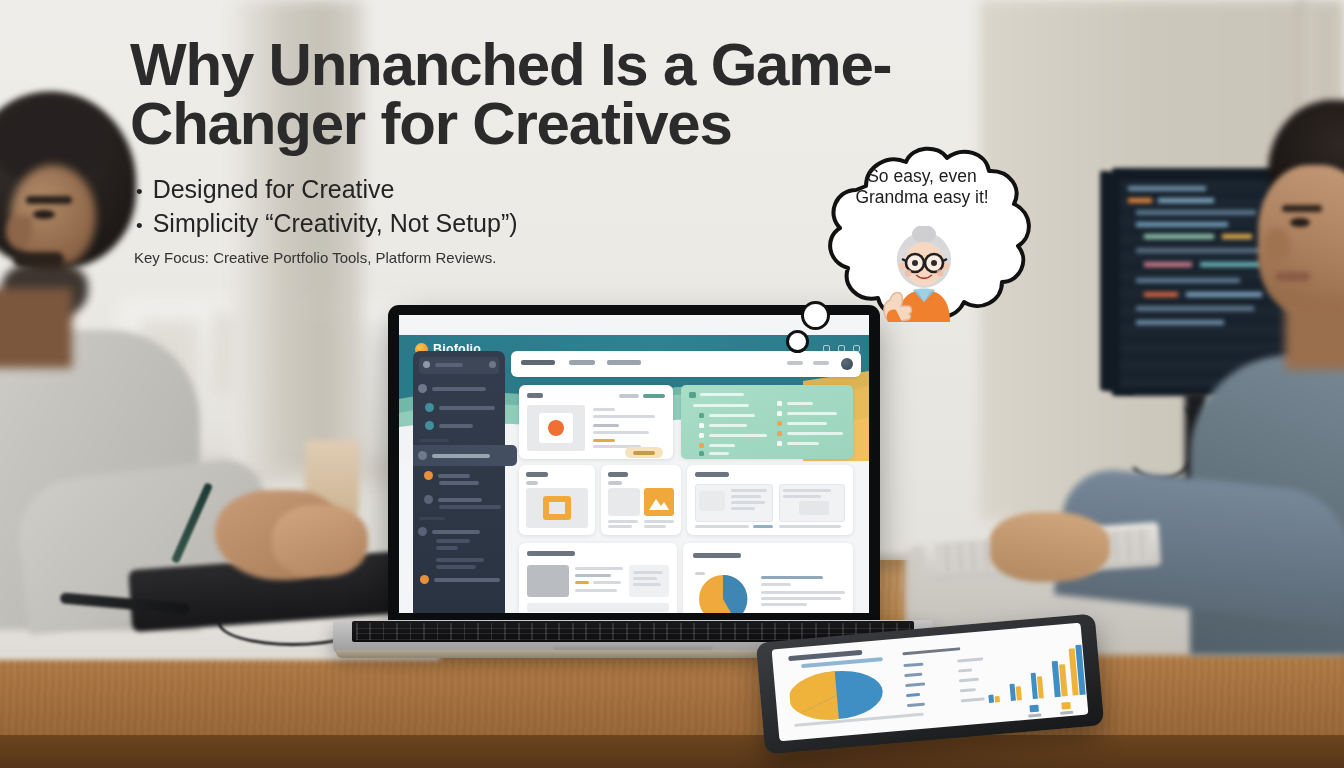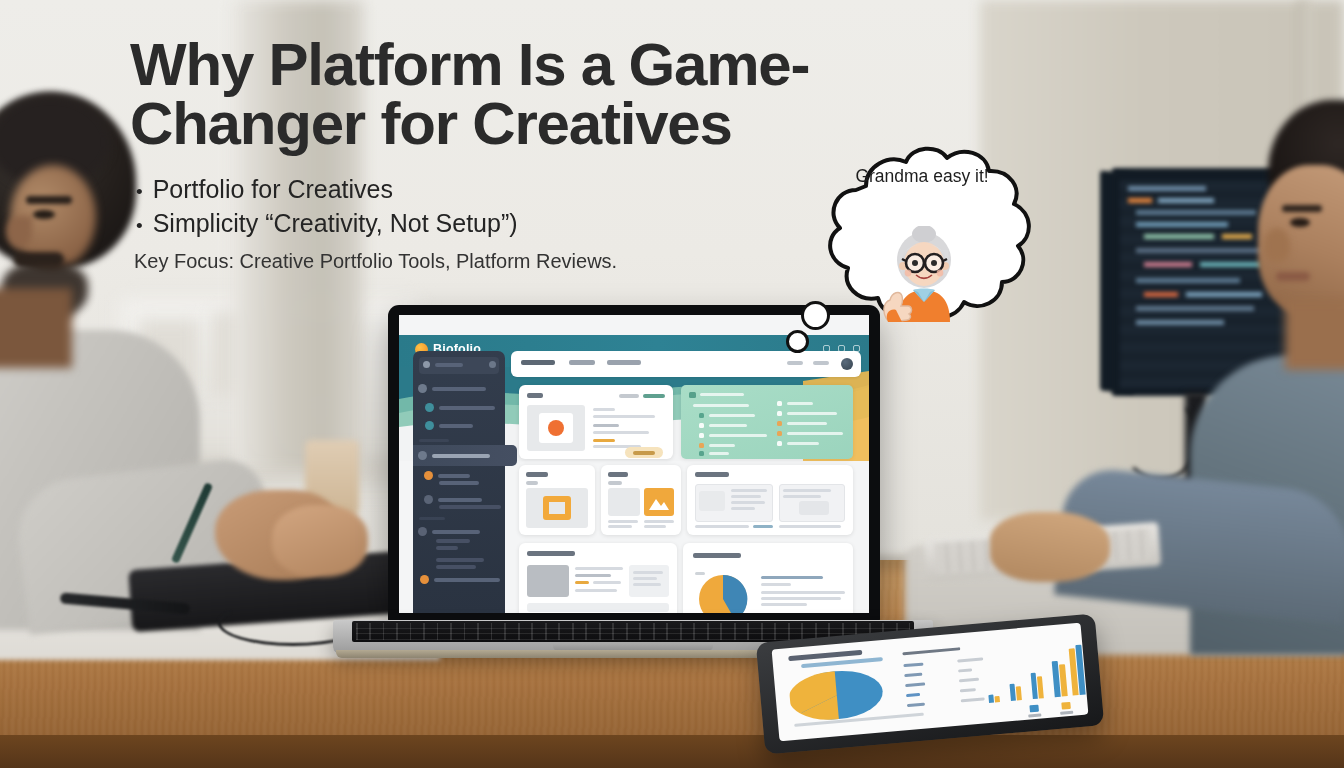--- a/index.html
+++ b/index.html
@@ -198,21 +198,21 @@
   .bar.b{background:#3f8fc4;}
   .bar.y{background:#efb33c;}
 
   
   .title{position:absolute;left:130px;top:36px;width:900px;
     font-size:60px;line-height:0.98;font-weight:700;color:#2b2b2b;letter-spacing:-1.2px;
     font-family:"Liberation Sans", sans-serif;}
   .bullets{position:absolute;left:136px;top:172px;}
   .bullet{display:flex;align-items:baseline;gap:10px;font-size:25px;color:#242424;line-height:1.36;}
   .bullet .dot{font-size:19px;line-height:1;}
-  .keys{position:absolute;left:134px;top:248px;font-size:20px;color:#333;line-height:1.3;}
+  .keys{position:absolute;left:134px;top:248px;font-size:15px;color:#333;line-height:1.3;}
   .circ{position:absolute;border-radius:50%;background:#fff;border:3.5px solid #111;}
 
   
   .bub-wrap{position:absolute;left:806px;top:140px;width:232px;height:198px;}
   .bub-txt{position:absolute;left:0;top:26px;width:232px;text-align:center;
     font-size:17.5px;line-height:1.22;color:#1d1d1d;z-index:4;}
   .gma{position:absolute;left:66px;top:86px;width:104px;height:96px;z-index:3;}
 </style>
 </head>
 <body>
@@ -526,26 +526,26 @@
     <span class="bar b" style="left:278px;top:36px;width:6px;height:36px"></span>
     <span class="bar y" style="left:285px;top:40px;width:6px;height:32px"></span>
     <span class="bar y" style="left:296px;top:25px;width:6px;height:47px"></span>
     <span class="bar b" style="left:303px;top:22px;width:6px;height:50px"></span>
     <span class="tb-legend" style="left:252px;top:78px;background:#3f8fc4"></span>
     <span class="tb-legend-tx" style="left:250px;top:87px"></span>
     <span class="tb-legend" style="left:284px;top:78px;background:#efb33c"></span>
     <span class="tb-legend-tx" style="left:282px;top:87px"></span>
   </div>
 
-  <div class="title">Why Platform Is a Game-Changer for Creatives</div>
+  <div class="title">Why Unnanched Is a Game-Changer for Creatives</div>
 
   <div class="bullets">
     <div class="bullet">
       <span class="dot">•</span>
-      <span>Portfolio for Creatives</span>
+      <span>Designed for Creative</span>
     </div>
     <div class="bullet">
       <span class="dot">•</span>
       <span>Simplicity “Creativity, Not Setup”)</span>
     </div>
   </div>
 
   <div class="keys">
     <div>Key Focus: Creative Portfolio Tools, Platform Reviews.</div>
   </div>
@@ -565,20 +565,21 @@
                  C224 120 214 142 196 142
                  C196 162 174 172 158 162
                  C150 180 124 182 114 168
                  C100 182 76 176 72 158
                  C52 162 36 146 42 128
                  C22 122 18 98 34 88
                  C20 74 30 50 50 50 Z"></path>
       </g>
     </svg>
     <div class="bub-txt">
+      <div>So easy, even</div>
       <div>Grandma easy it!</div>
     </div>
     <svg class="gma" viewBox="0 0 104 96">
 
       <path d="M26 96 C26 74 36 64 52 64 C68 64 78 74 78 96 Z" fill="#f07f2e"></path>
 
       <path d="M41 64 L52 76 L63 64 C59 62 45 62 41 64 Z" fill="#9fd0e4"></path>
       <path d="M41 64 L52 76 L46 66 Z" fill="#86bed6"></path>
       <path d="M63 64 L52 76 L58 66 Z" fill="#86bed6"></path>
 

